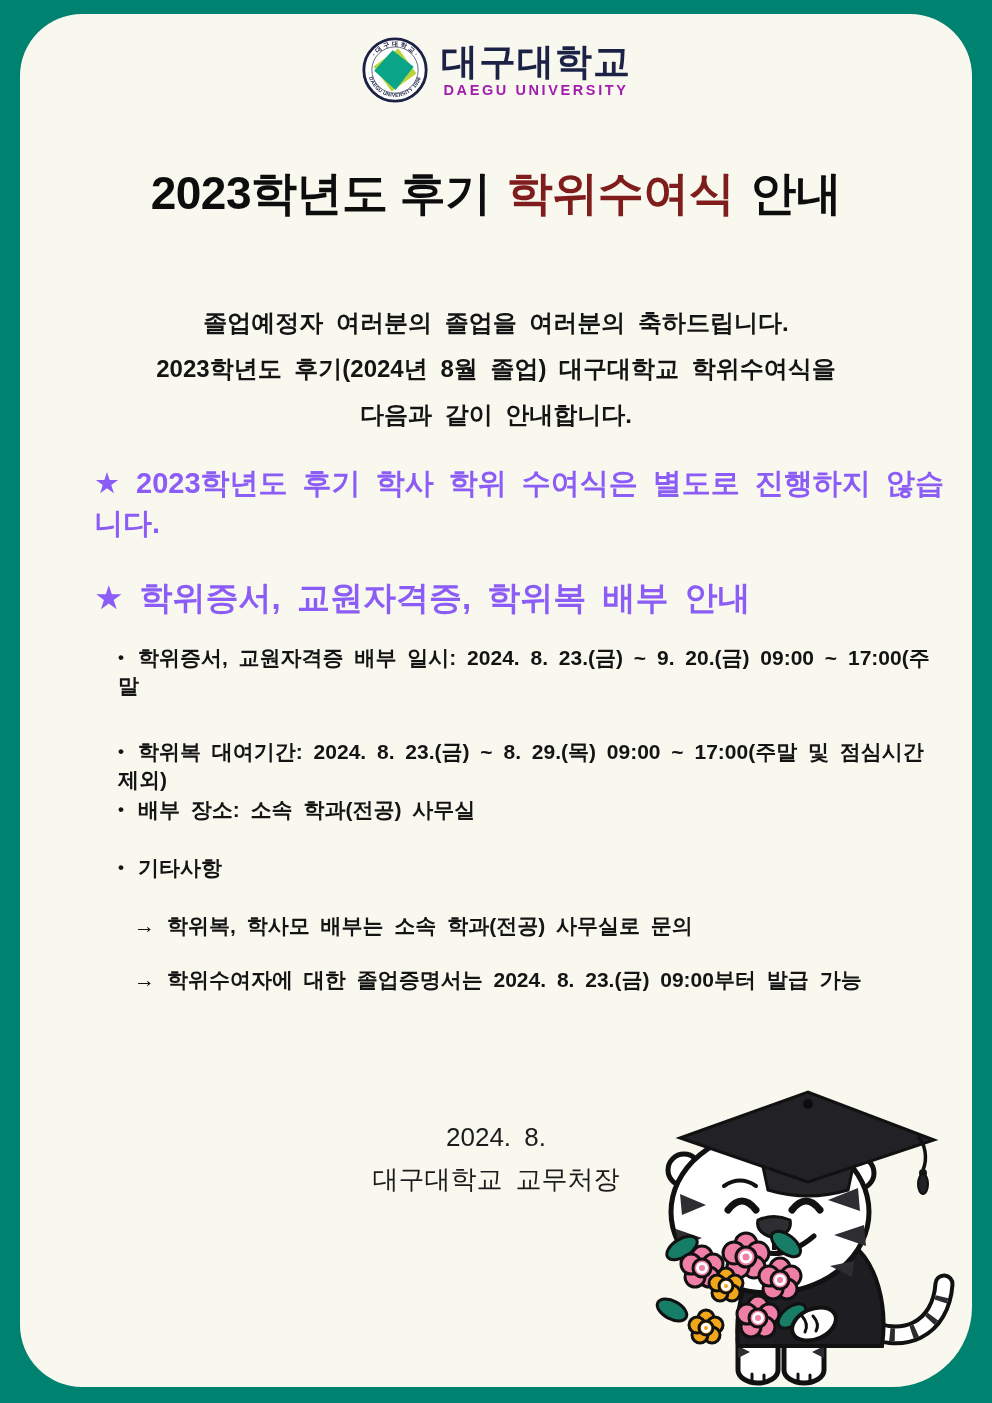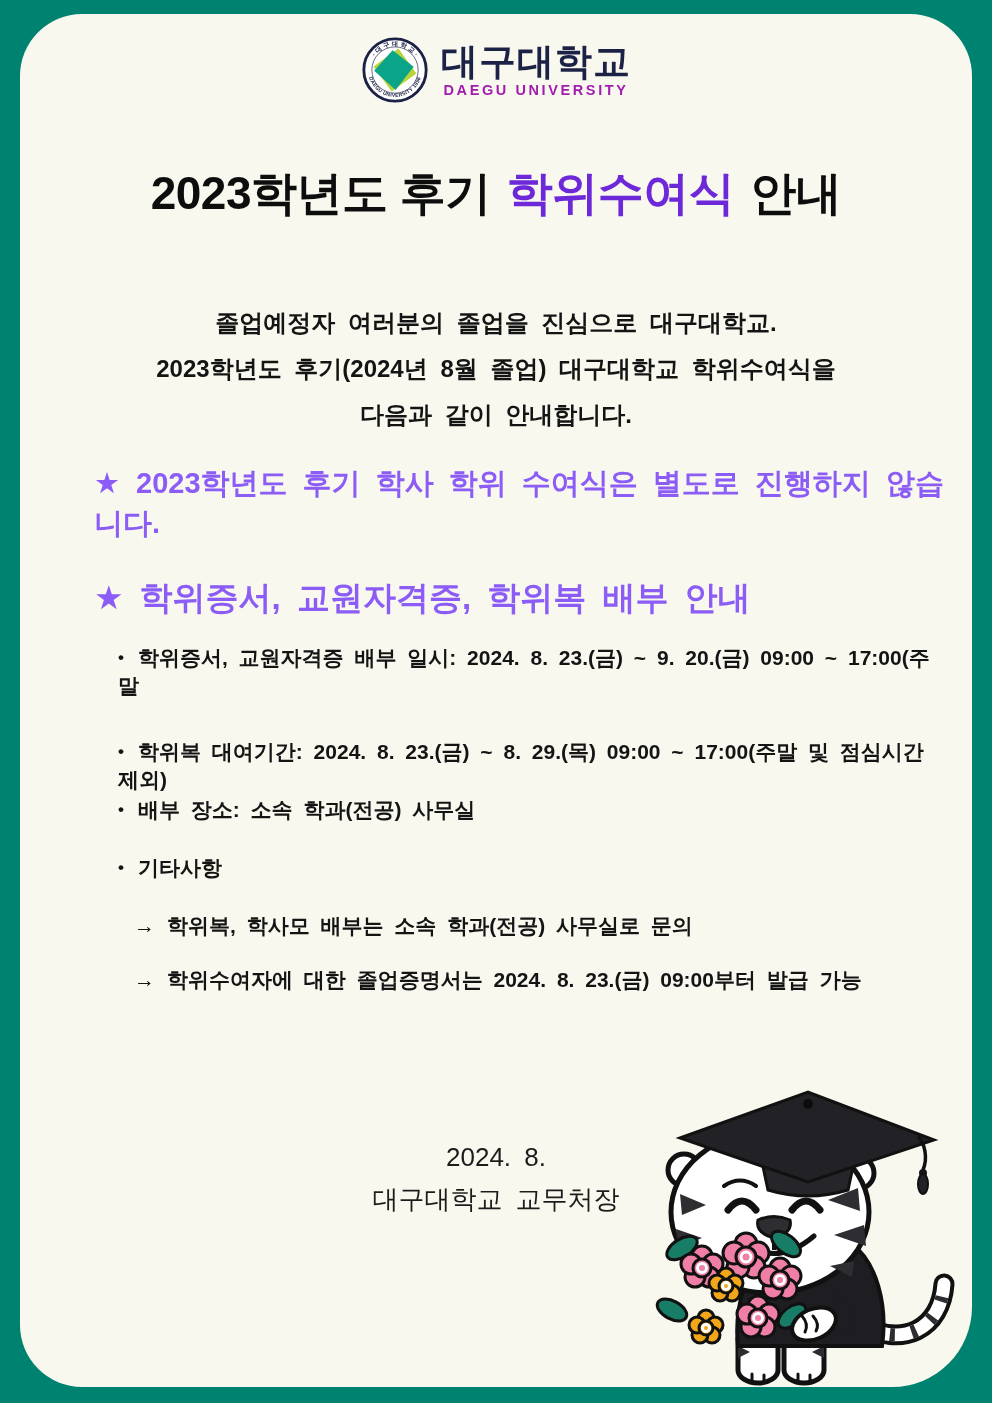--- a/index.html
+++ b/index.html
@@ -19,41 +19,41 @@
   .logo-row{position:absolute;top:22px;left:0;right:0;display:flex;justify-content:center;align-items:center;gap:12px;}
   .wordmark{display:flex;flex-direction:column;align-items:center;line-height:1;}
   .wordmark-kr{font-size:37px;font-weight:bold;color:#1c2246;letter-spacing:1px;}
   .wordmark-en{font-size:14.5px;font-weight:bold;color:#a21caf;letter-spacing:2.6px;margin-top:3px;}
   
   .title{
     position:absolute;top:118px;left:0;right:0;text-align:center;
     font-size:46px;font-weight:bold;color:#0d0d0d;letter-spacing:-0.5px;
   }
   .title .gap{display:inline-block;width:16px;}
-  .title .red{color:#6d28d9;}
+  .title .red{color:#7f1d1d;}
   
   .intro{
     position:absolute;top:262px;left:0;right:0;text-align:center;
     font-size:24px;font-weight:bold;color:#141414;line-height:46px;word-spacing:6px;
   }
   
   .notice{position:absolute;left:74px;color:#8b5cf6;font-weight:bold;word-spacing:7px;}
   .notice .star{margin-right:16px;}
   .notice-1{top:450px;font-size:29px;}
   .notice-2{top:562px;font-size:33px;}
   
   .bullet{position:absolute;left:98px;right:40px;font-size:21px;font-weight:bold;color:#141414;word-spacing:5px;}
   .bullet .dot{margin-right:14px;font-size:17px;vertical-align:2px;}
   .b1{top:630px;} .b1b{top:674px;left:0;right:0;text-align:center;}
   .b2{top:724px;} .b3{top:782px;} .b4{top:840px;}
   .subnote{position:absolute;left:114px;right:40px;font-size:21px;font-weight:bold;color:#141414;word-spacing:5px;}
   .subnote .arr{margin-right:12px;}
   .s1{top:898px;} .s2{top:952px;}
   
-  .footer-line{position:absolute;left:0;right:0;text-align:center;font-size:26px;color:#1c1c1c;word-spacing:6px;margin-top:20px;}
+  .footer-line{position:absolute;left:0;right:0;text-align:center;font-size:26px;color:#1c1c1c;word-spacing:6px;}
   .f-date{top:1108px;} .f-sign{top:1148px;}
   
   .mascot{position:absolute;left:622px;top:1064px;width:332px;height:309px;}
 </style>
 </head>
 <body>
 
 <div class="panel">
 
   <div class="logo-row">
@@ -77,21 +77,21 @@
       <span class="wordmark-kr">대구대학교</span>
       <span class="wordmark-en">DAEGU UNIVERSITY</span>
     </div>
   </div>
 
   <h1 class="title">
     <span>2023학년도 후기</span><span class="gap"></span><span class="red">학위수여식</span><span class="gap"></span><span>안내</span>
   </h1>
 
   <p class="intro">
-    <span>졸업예정자 여러분의 졸업을 진심으로 대구대학교.</span><br>
+    <span>졸업예정자 여러분의 졸업을 여러분의 축하드립니다.</span><br>
     <span>2023학년도 후기(2024년 8월 졸업) 대구대학교 학위수여식을</span><br>
     <span>다음과 같이 안내합니다.</span>
   </p>
 
   <div class="notice notice-1">
     <span class="star">★</span><span>2023학년도 후기 학사 학위 수여식은 별도로 진행하지 않습니다.</span>
   </div>
   <div class="notice notice-2">
     <span class="star">★</span><span>학위증서, 교원자격증, 학위복 배부 안내</span>
   </div>

